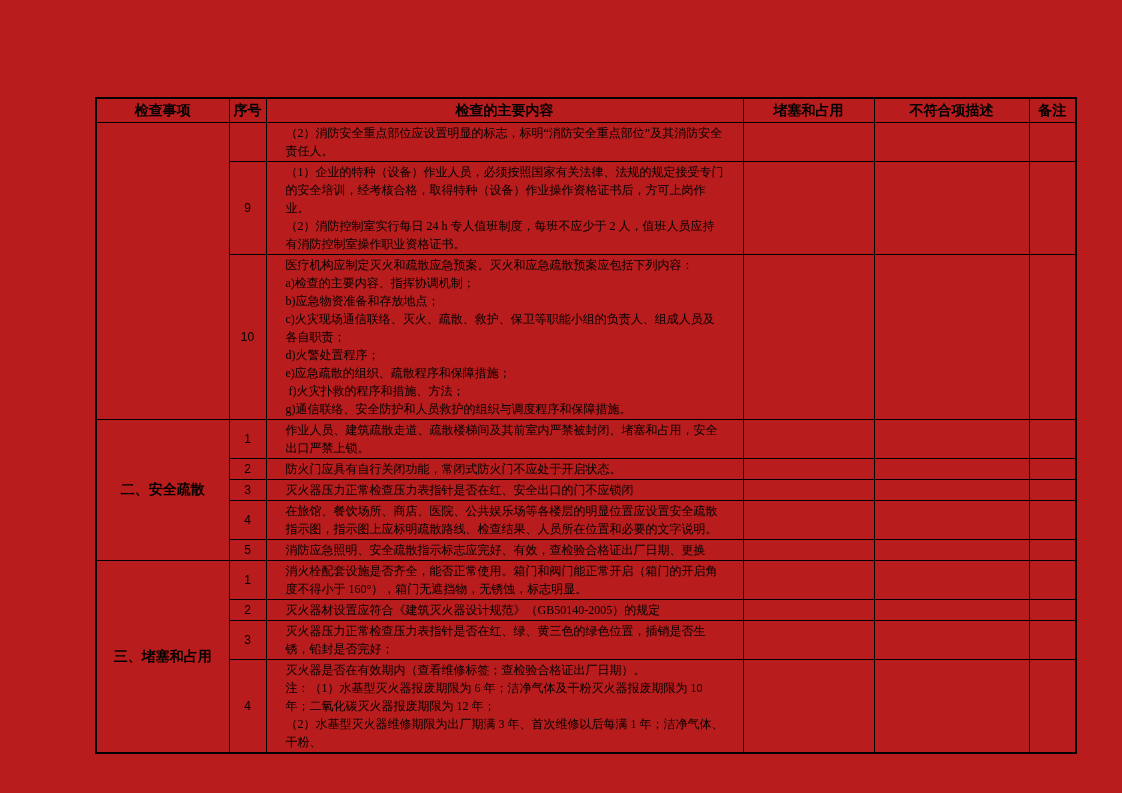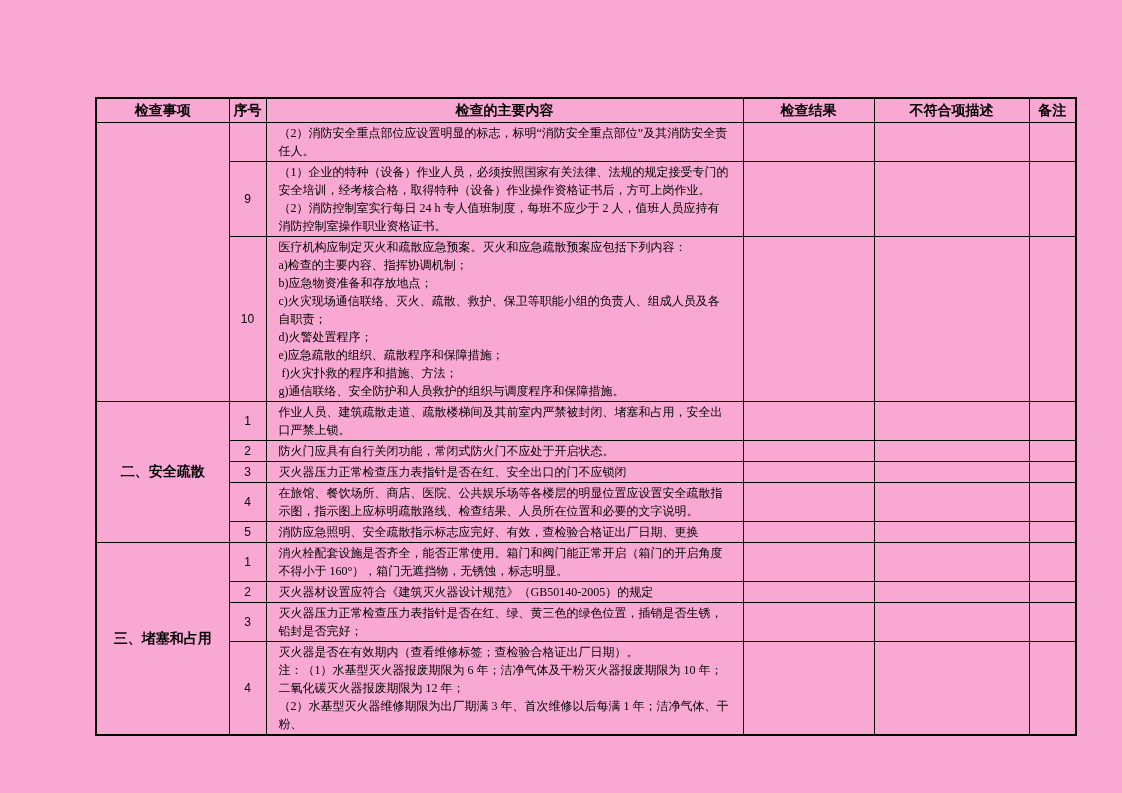--- a/index.html
+++ b/index.html
@@ -8,21 +8,21 @@
     background: #ffffff;
     width: 1122px;
     height: 793px;
     font-family: "Liberation Serif", "DejaVu Serif", serif;
     color: #000000;
   }
   .page {
     position: relative;
     width: 1122px;
     height: 793px;
-    background: #f9a8d4;
+    background: #b91c1c;
     overflow: hidden;
   }
   table.checklist {
     position: absolute;
     left: 95px;
     top: 97px;
     width: 980px;
     border-collapse: collapse;
     table-layout: fixed;
     border: 2px solid #000000;
@@ -52,21 +52,21 @@
     font-size: 12px;
     text-align: center;
     vertical-align: middle;
     padding: 1px 2px;
     font-family: "Liberation Sans", "DejaVu Sans", sans-serif;
   }
   td.content-cell {
     font-size: 12px;
     line-height: 18px;
     vertical-align: middle;
-    padding: 1px 12px;
+    padding: 1px 19px;
     white-space: pre-wrap;
     word-break: break-all;
     font-family: Liberation Serif, serif;
   }
   td.blank-cell {
     padding: 1px 2px;
   }
 </style>
 </head>
 <body>
@@ -79,21 +79,21 @@
       <col style="width:477px">
       <col style="width:131px">
       <col style="width:155px">
       <col style="width:47px">
     </colgroup>
     <thead>
       <tr>
         <th class="hdr">检查事项</th>
         <th class="hdr">序号</th>
         <th class="hdr">检查的主要内容</th>
-        <th class="hdr">检查结果</th>
+        <th class="hdr">堵塞和占用</th>
         <th class="hdr">不符合项描述</th>
         <th class="hdr">备注</th>
       </tr>
     </thead>
     <tbody>
 
       <tr>
         <td class="item-cell" rowspan="3"></td>
         <td class="no-cell"></td>
         <td class="content-cell">（2）消防安全重点部位应设置明显的标志，标明“消防安全重点部位”及其消防安全责任人。</td>

